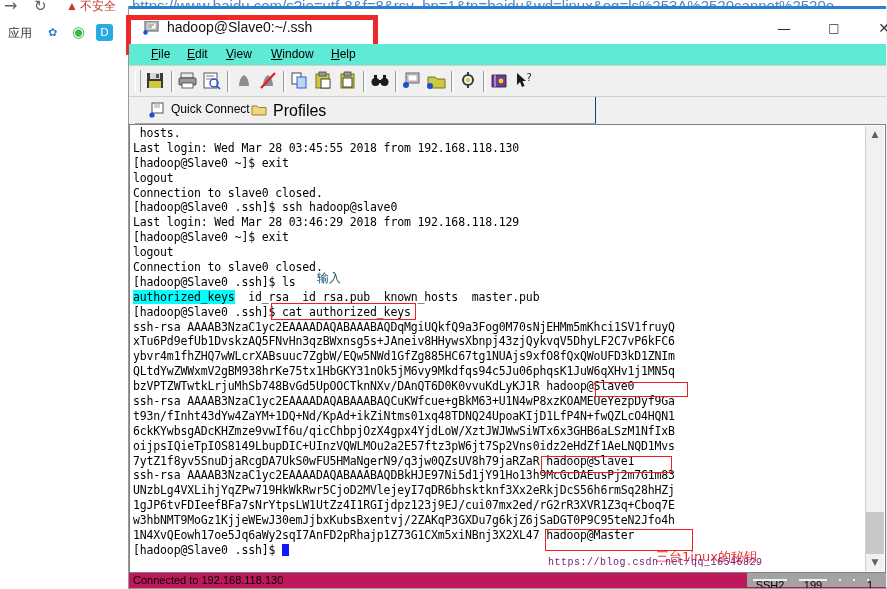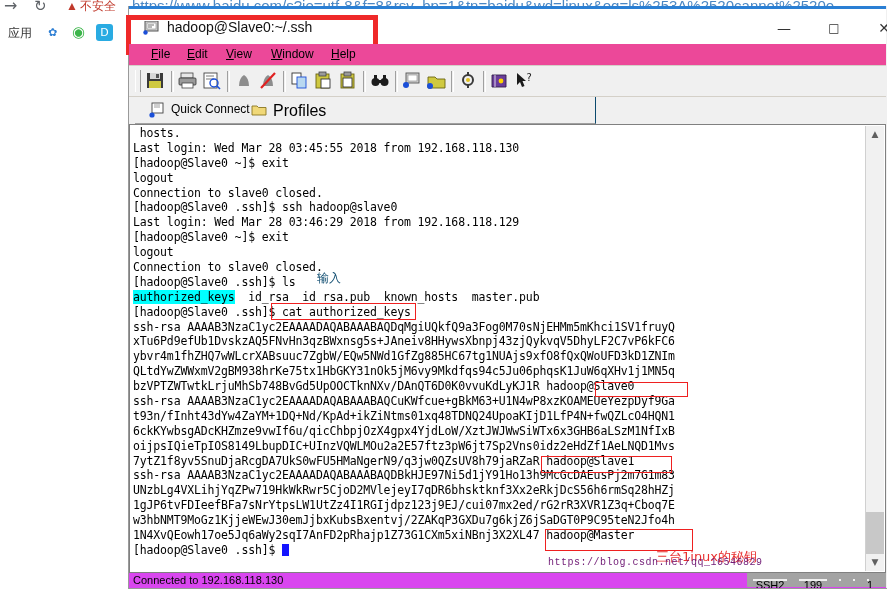--- a/index.html
+++ b/index.html
@@ -52,21 +52,21 @@
   #wc-close{left:740px;}
 
   
   #title-redbox{
     position:absolute;left:-3px;top:6px;width:252px;height:40px;
     border:5px solid #ef2929;box-sizing:border-box;pointer-events:none;
   }
 
   #crt-menubar{
     position:absolute;left:0;top:38px;width:757px;height:22px;
-    background:#ec4899;border-bottom:1px solid #d4d0c8;box-sizing:border-box;
+    background:#5eead4;border-bottom:1px solid #d4d0c8;box-sizing:border-box;
   }
   .menu-item{position:absolute;top:3px;font-size:12px;color:#000;font-family:"Liberation Sans",sans-serif;}
   .menu-item u{text-decoration:underline;}
   #mi-file{left:22px;}
   #mi-edit{left:58px;}
   #mi-view{left:97px;}
   #mi-window{left:142px;}
   #mi-help{left:202px;}
 
   #crt-toolbar{
@@ -108,21 +108,21 @@
   
   #term-sb{position:absolute;right:1px;top:1px;width:18px;height:445px;background:#f1f1f1;border-left:1px solid #d0d0d0;}
   #sb-up,#sb-dn{position:absolute;left:0;width:18px;height:17px;text-align:center;font-size:9px;line-height:17px;color:#606060;font-family:"DejaVu Sans",sans-serif;background:#f1f1f1;}
   #sb-up{top:0;}
   #sb-dn{bottom:0;}
   #sb-thumb{position:absolute;left:0;top:386px;width:18px;height:42px;background:#c8c8c8;}
 
   
   #crt-status{
     position:absolute;left:0;top:567px;width:757px;height:15px;
-    background:#d946ef;font-size:11px;color:#000;box-sizing:border-box;
+    background:#be185d;font-size:11px;color:#000;box-sizing:border-box;
     overflow:hidden;
   }
   #st-conn{position:absolute;left:4px;top:1px;white-space:nowrap;font-family:"Liberation Sans",sans-serif;}
   .st-cell{position:absolute;top:0;height:14px;border:6px solid #a3a3a3;box-sizing:border-box;font-size:11px;line-height:12px;text-align:center;background:#f0f0f0;}
   #st-proto{left:618px;width:46px;}
   #st-rows{left:664px;width:40px;}
   #st-c1{left:704px;width:14px;}
   #st-c2{left:718px;width:14px;}
   #st-c3{left:732px;width:14px;}
   #st-num{left:746px;width:11px;}

